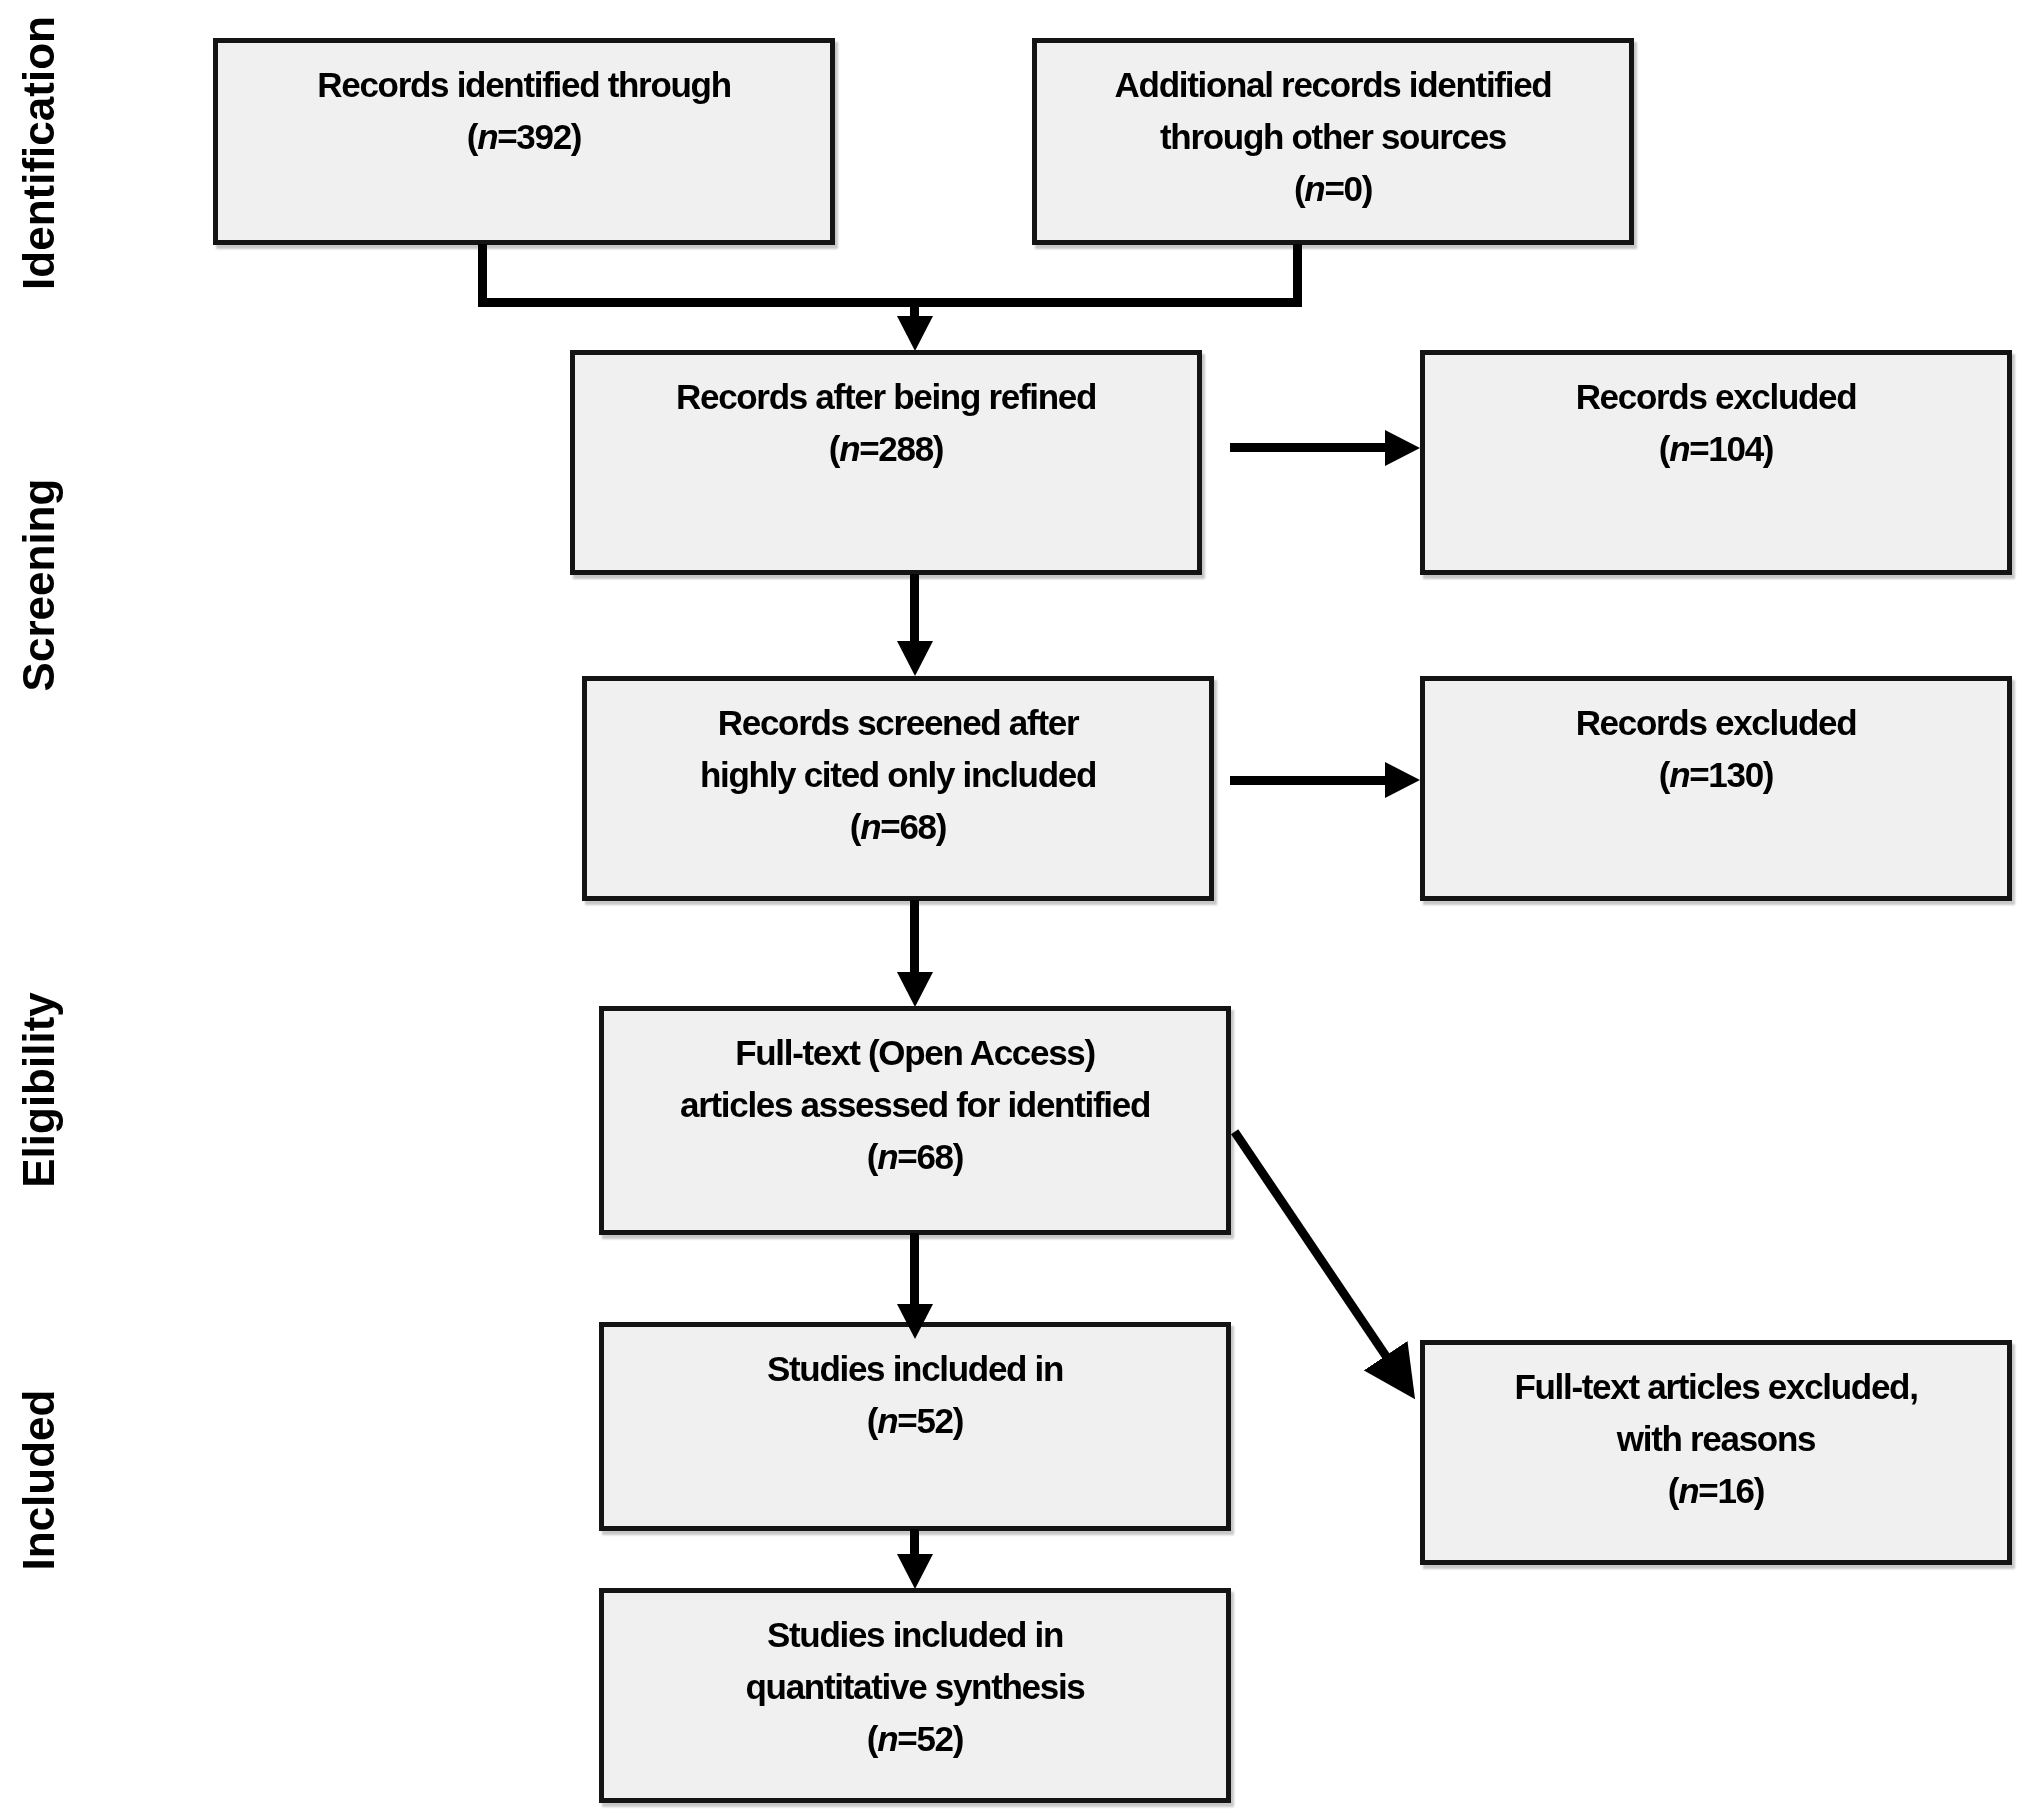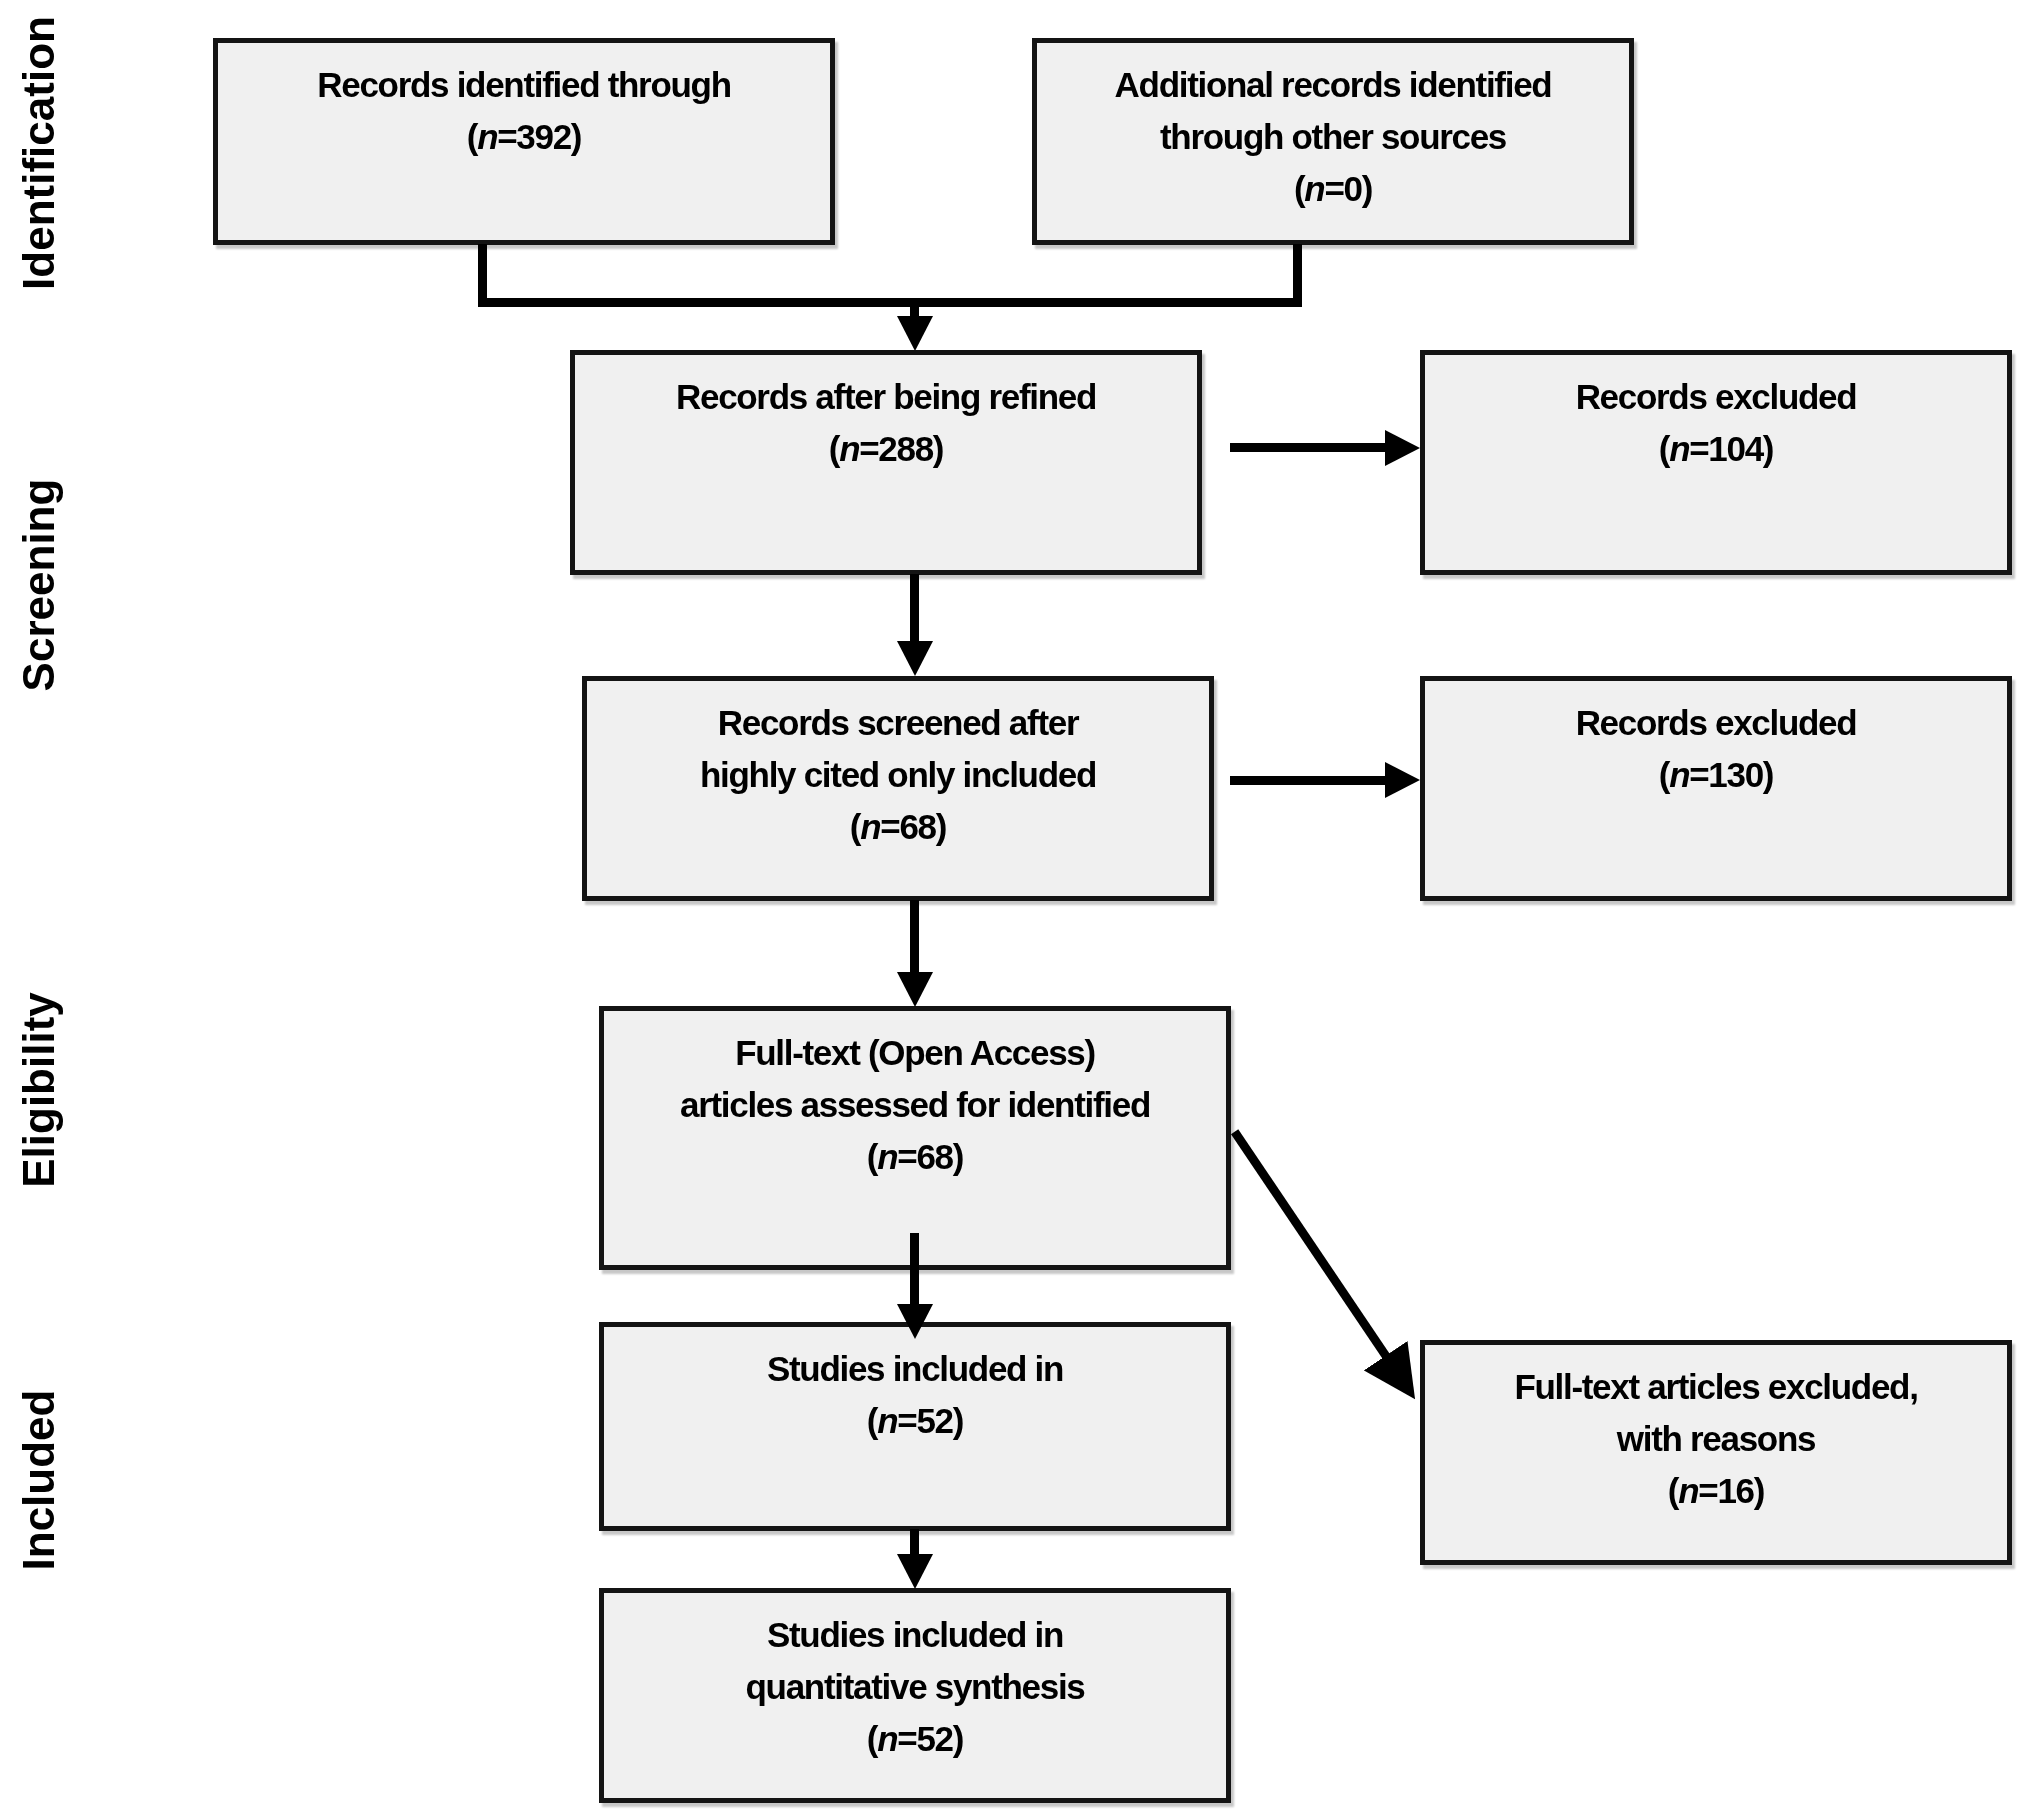--- a/index.html
+++ b/index.html
@@ -85,21 +85,21 @@
     <div class="bline">Records after being refined</div>
     <div class="bline"><span>(</span><span class="nit">n</span><span>=288)</span></div>
   </div>
 
   <div class="box" style="left:582px; top:676px; width:632px; height:225px;">
     <div class="bline">Records screened after</div>
     <div class="bline">highly cited only included</div>
     <div class="bline"><span>(</span><span class="nit">n</span><span>=68)</span></div>
   </div>
 
-  <div class="box" style="left:599px; top:1006px; width:632px; height:264px;">
+  <div class="box" style="left:599px; top:1006px; width:632px; height:229px;">
     <div class="bline">Full-text (Open Access)</div>
     <div class="bline">articles assessed for identified</div>
     <div class="bline"><span>(</span><span class="nit">n</span><span>=68)</span></div>
   </div>
 
   <div class="box" style="left:599px; top:1322px; width:632px; height:209px;">
     <div class="bline">Studies included in</div>
     <div class="bline"><span>(</span><span class="nit">n</span><span>=52)</span></div>
   </div>
 

